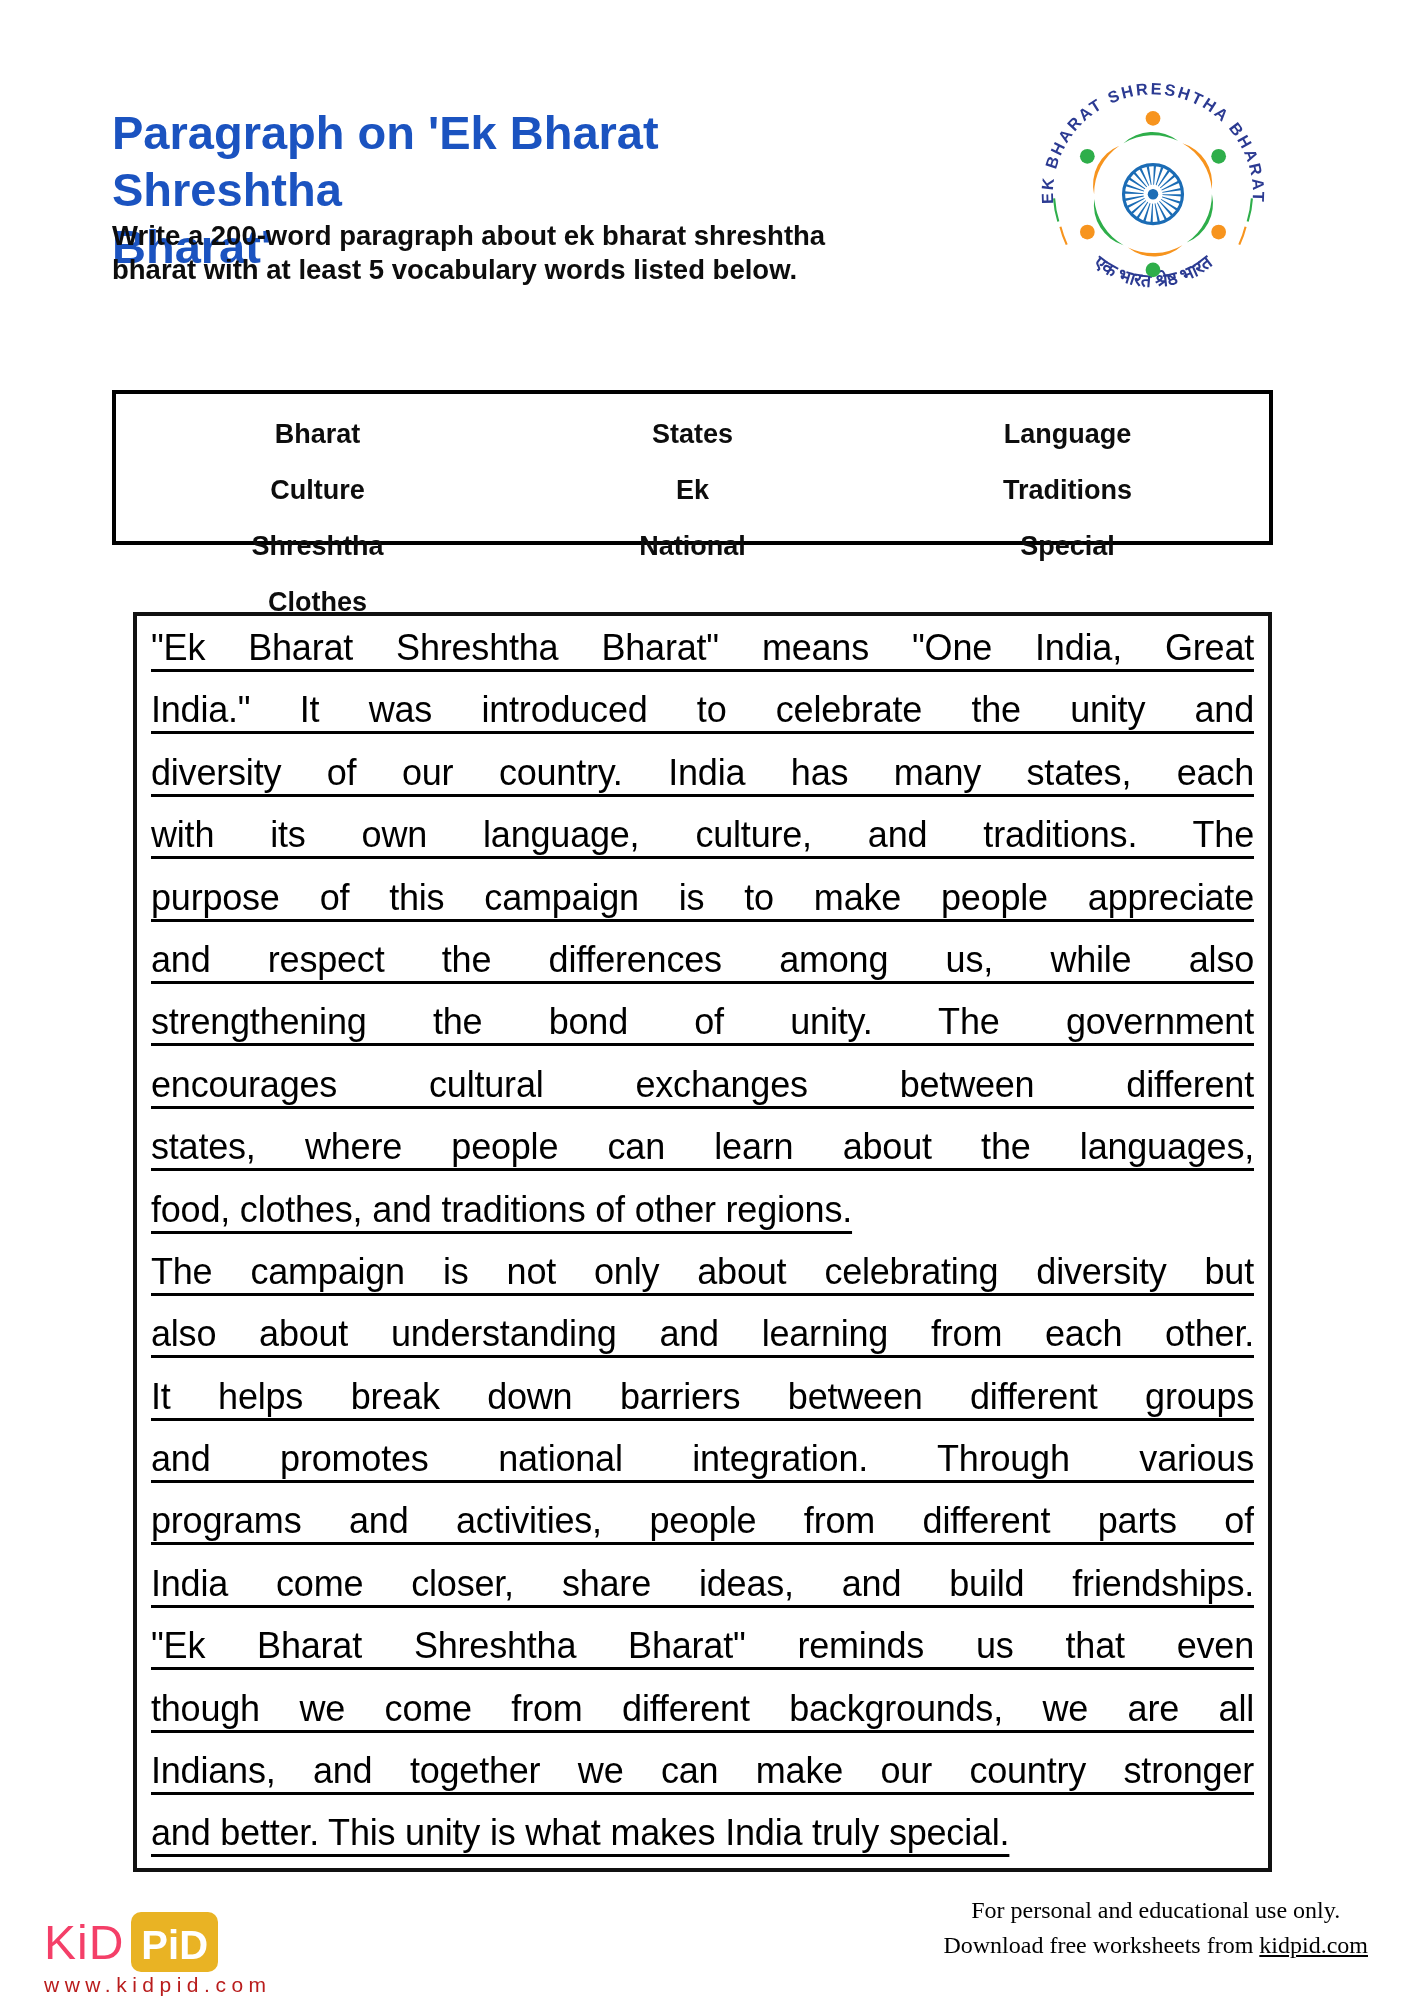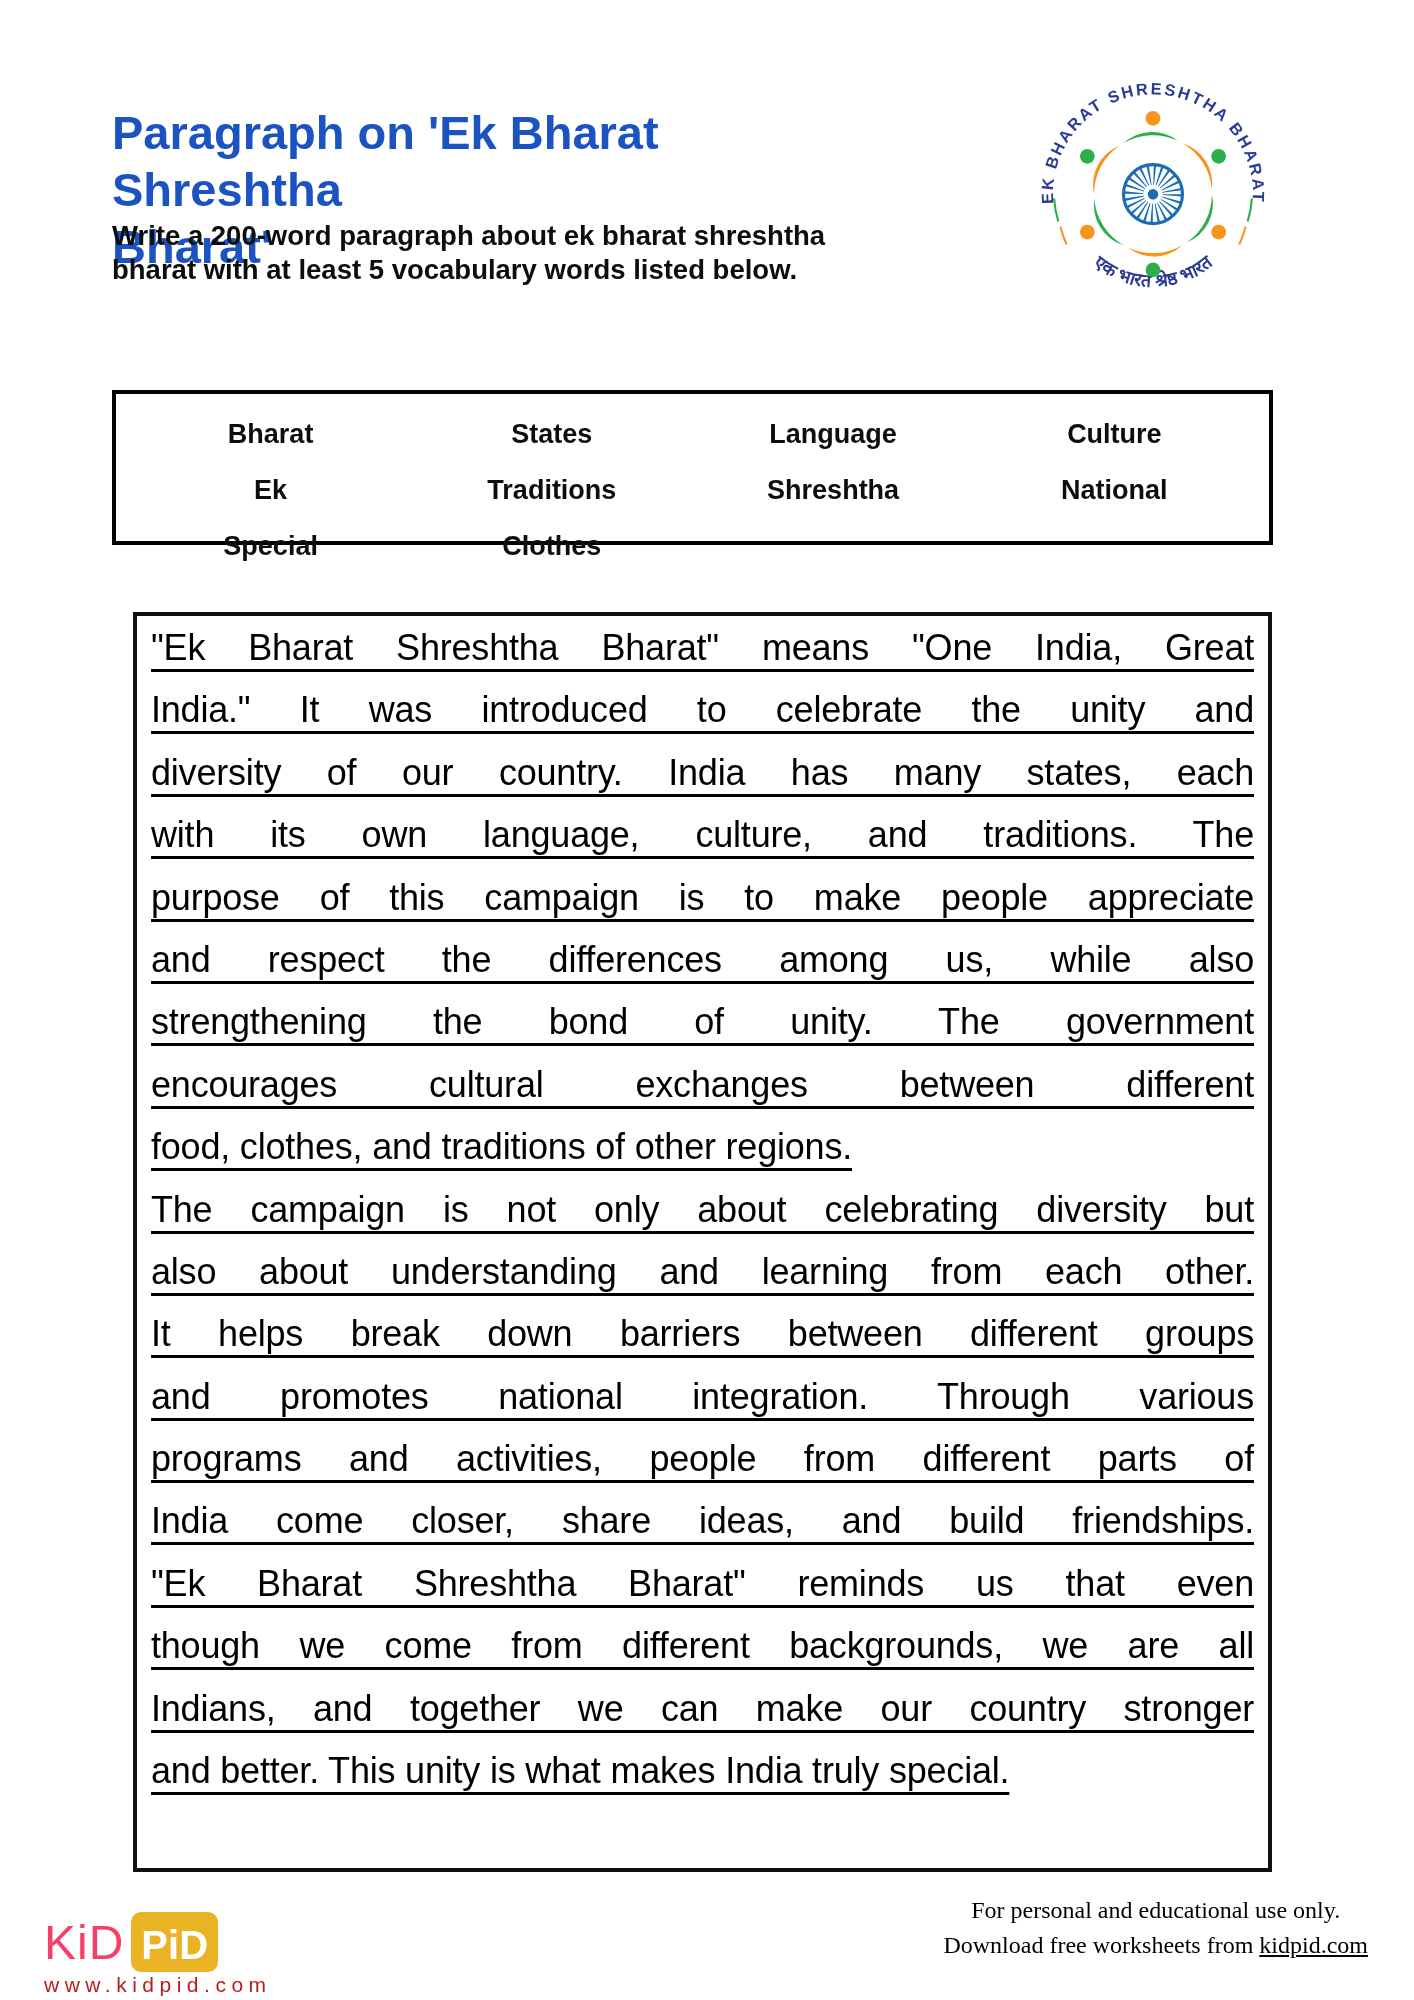--- a/index.html
+++ b/index.html
@@ -21,21 +21,21 @@
 
   
   .ebsb-logo { position:absolute; left:1032px; top:70px; width:242px; height:242px; }
 
   
   .vocab-box {
     position:absolute; left:112px; top:390px; width:1161px; height:155px;
     border:4px solid #000; box-sizing:border-box; background:#fff;
   }
   .vocab-grid {
-    display:grid; grid-template-columns:repeat(4,1fr);
+    display:grid; grid-template-columns:repeat(3,1fr);
     row-gap:25px; padding:25px 14px 0 14px;
   }
   .vocab-cell { text-align:center; font-size:27px; font-weight:700; color:#0d0d0d; }
 
   
   .essay-box {
     position:absolute; left:133px; top:612px; width:1139px; height:1260px;
     border:4px solid #111; box-sizing:border-box; background:#fff;
     padding:1px 14px 0 14px;
   }
@@ -154,20 +154,21 @@
   <div class="essay-box">
     <div>
         <div class="essay-line">"Ek Bharat Shreshtha Bharat" means "One India, Great</div>
         <div class="essay-line">India." It was introduced to celebrate the unity and</div>
         <div class="essay-line">diversity of our country. India has many states, each</div>
         <div class="essay-line">with its own language, culture, and traditions. The</div>
         <div class="essay-line">purpose of this campaign is to make people appreciate</div>
         <div class="essay-line">and respect the differences among us, while also</div>
         <div class="essay-line">strengthening the bond of unity. The government</div>
         <div class="essay-line">encourages cultural exchanges between different</div>
+        <div class="essay-line">states, where people can learn about the languages,</div>
         <div class="essay-line last">food, clothes, and traditions of other regions.</div>
         <div class="essay-line">The campaign is not only about celebrating diversity but</div>
         <div class="essay-line">also about understanding and learning from each other.</div>
         <div class="essay-line">It helps break down barriers between different groups</div>
         <div class="essay-line">and promotes national integration. Through various</div>
         <div class="essay-line">programs and activities, people from different parts of</div>
         <div class="essay-line">India come closer, share ideas, and build friendships.</div>
         <div class="essay-line">"Ek Bharat Shreshtha Bharat" reminds us that even</div>
         <div class="essay-line">though we come from different backgrounds, we are all</div>
         <div class="essay-line">Indians, and together we can make our country stronger</div>

